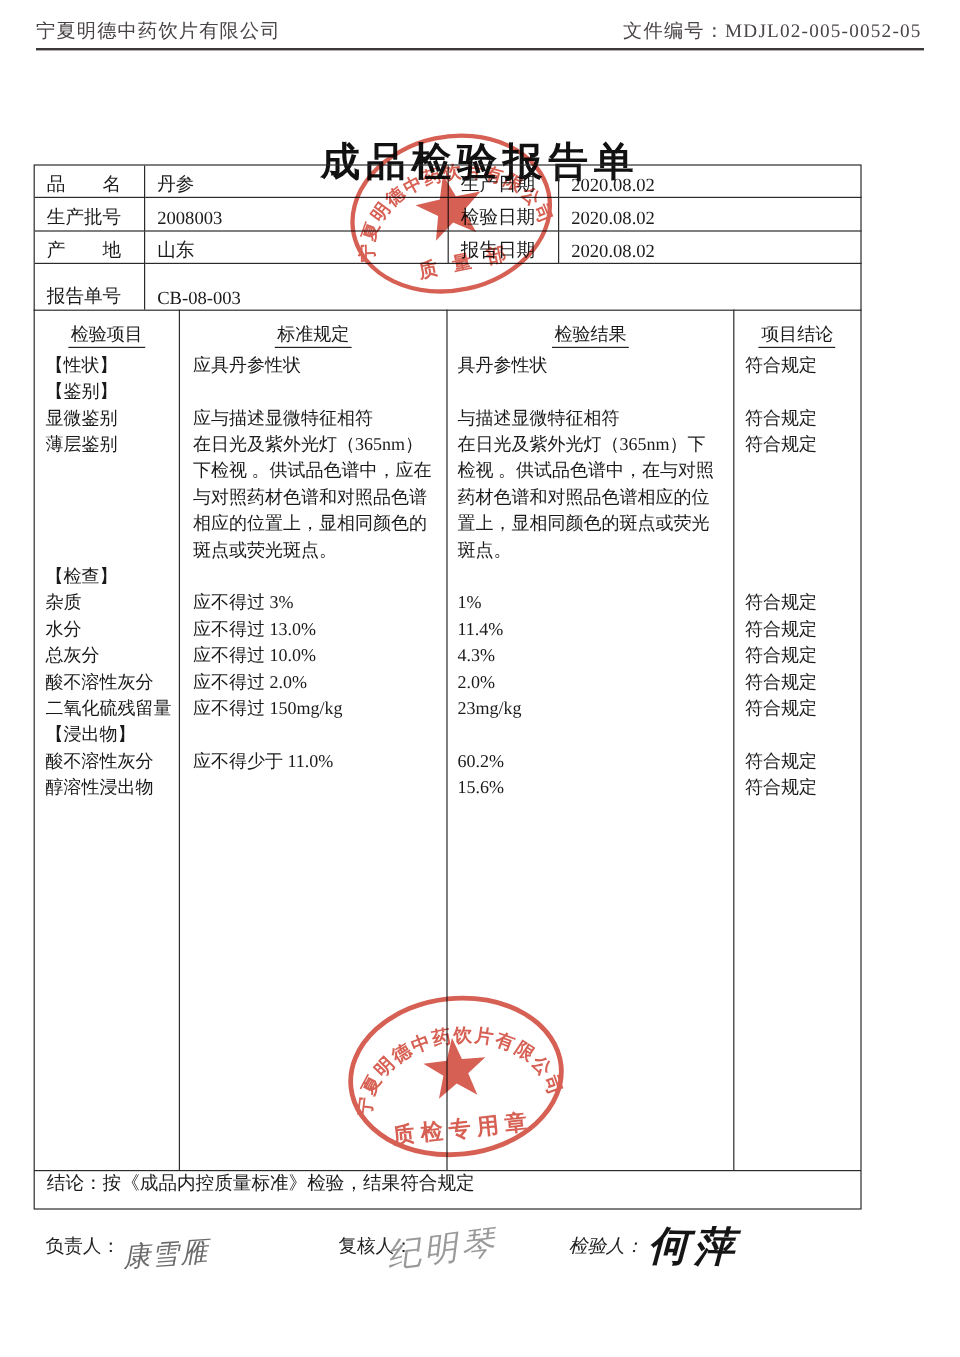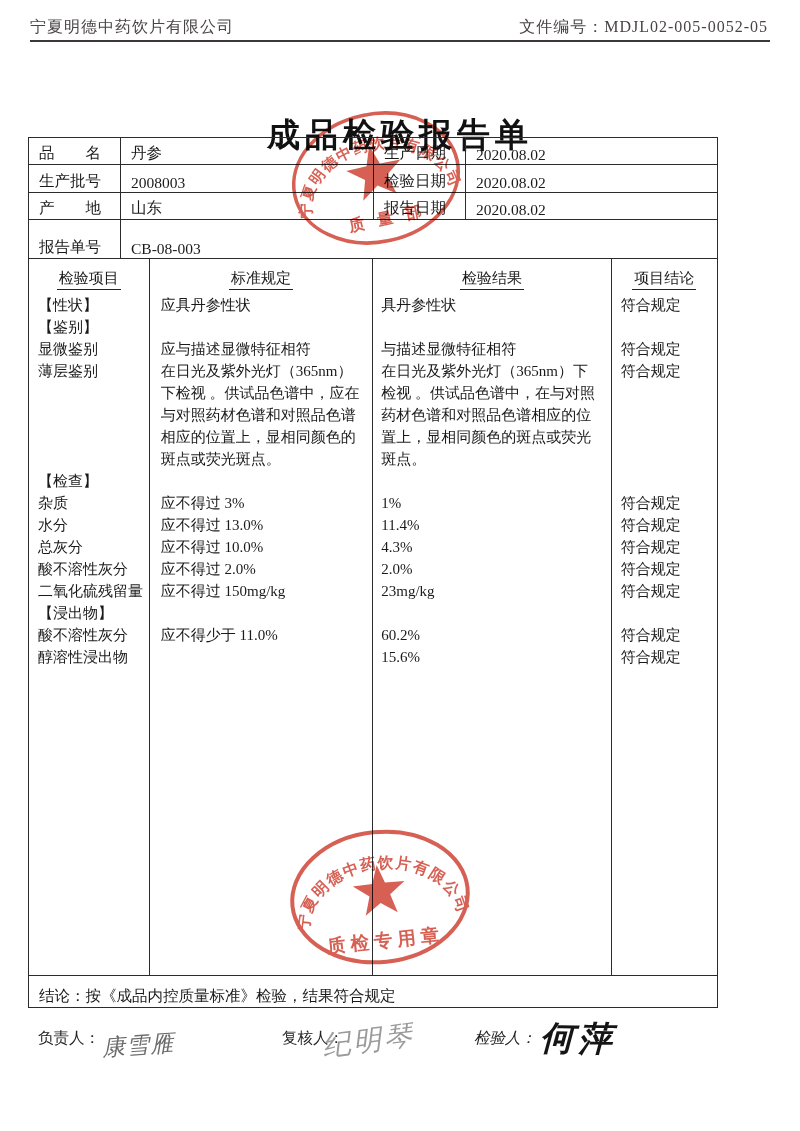--- a/index.html
+++ b/index.html
@@ -94,21 +94,21 @@
   .mt-col-2 .mt-cell { padding-left: 11px; padding-right: 8px; }
   .mt-col-3 .mt-cell { padding-left: 8px; padding-right: 8px; }
   .mt-col-4 .mt-cell { padding-left: 9px; }
 
   
   .conclusion-row {
     position: absolute;
     left: 28px; top: 975px;
     width: 690px; height: 33px;
     border: 1.5px solid #2b2b2b;
-    display: flex; align-items: flex-end;
+    display: flex; align-items: flex-start;
     padding-left: 10px;
     font-size: 15.5px;
   }
 
   
   .footer { position: absolute; left: 0; top: 1014px; width: 100%; height: 70px; font-size: 15.5px; }
   .sig-label { position: absolute; top: 14px; color: #222; text-align: center; }
   .lbl-resp { left: 38px; }
   .lbl-review { left: 268px; margin-left: 14px; }
   .lbl-inspect { left: 474px; font-style: italic; }

